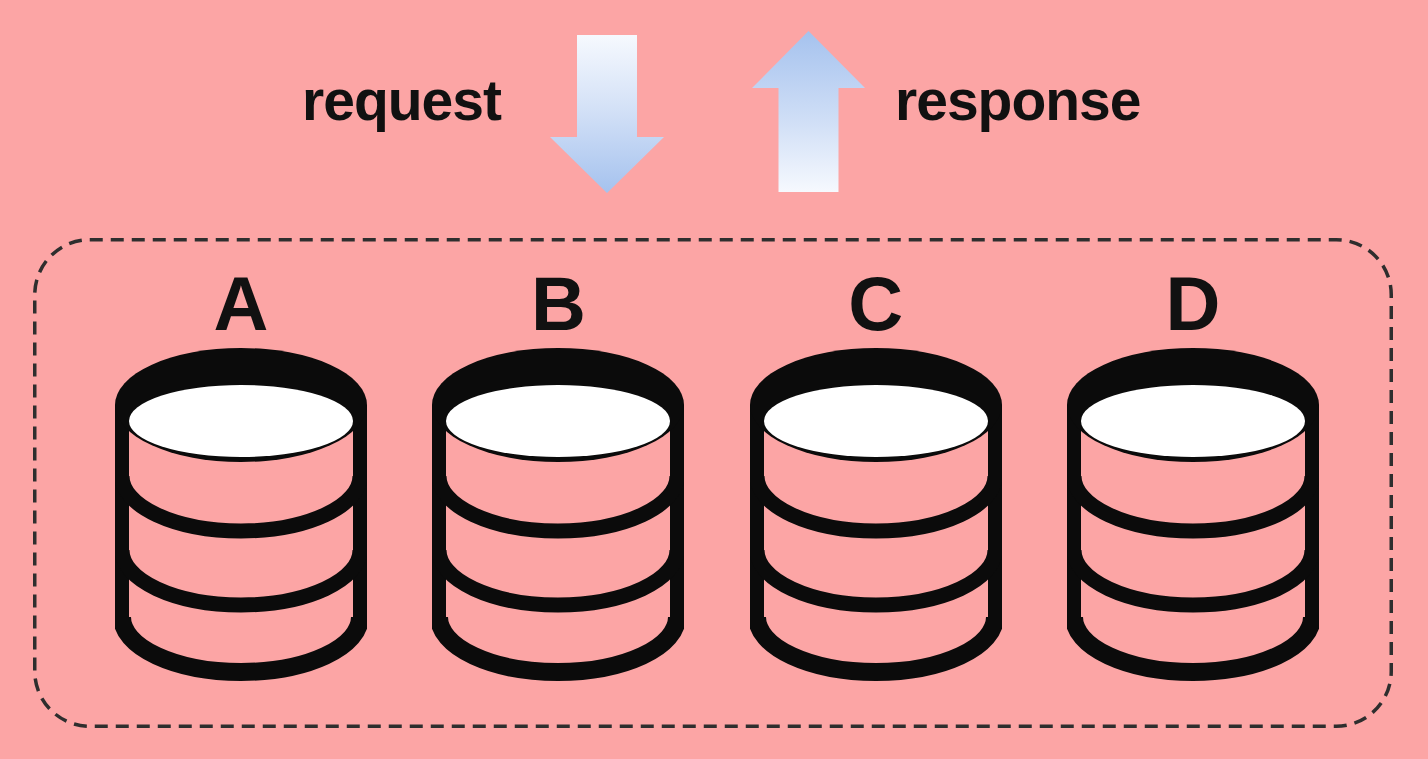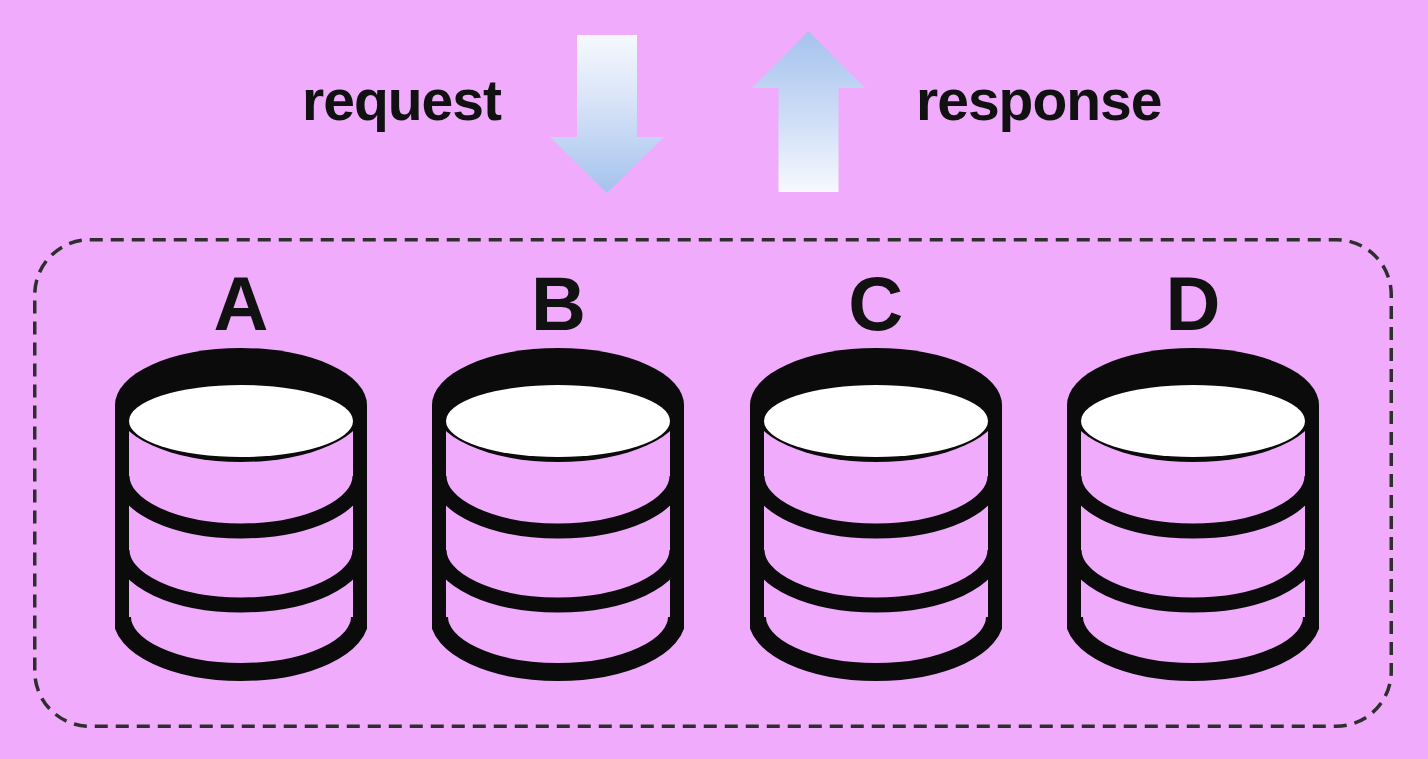--- a/index.html
+++ b/index.html
@@ -1,34 +1,34 @@
 <!DOCTYPE html>
 <html><head>
 <meta charset="utf-8">
 <style>
   html, body { margin: 0; padding: 0; background: #ffffff; }
   .canvas {
     position: relative;
     width: 1428px;
     height: 759px;
-    background: #f0abfc;
+    background: #fca5a5;
     overflow: hidden;
     font-family: "Liberation Sans", "DejaVu Sans", sans-serif;
   }
   .flow-label {
     position: absolute;
     color: #111111;
     font-weight: bold;
     font-size: 57px;
     line-height: 1;
     letter-spacing: -1px;
     white-space: nowrap;
   }
   .label-request  { left: 302px; top: 72px; }
-  .label-response { left: 916px; top: 72px; }
+  .label-response { left: 895px; top: 72px; }
 
   .arrow { position: absolute; }
   .arrow-down {
     left: 550px; top: 35px; width: 114px; height: 158px;
     background: linear-gradient(180deg, #f6f9fe 0%, #d5e2f7 45%, #a5c2ee 100%);
     clip-path: polygon(27px 0, 87px 0, 87px 102px, 114px 102px, 57px 158px, 0 102px, 27px 102px);
   }
   .arrow-up {
     left: 752px; top: 31px; width: 113px; height: 161px;
     background: linear-gradient(180deg, #a5c2ee 0%, #cfdef6 55%, #f6f9fe 100%);

